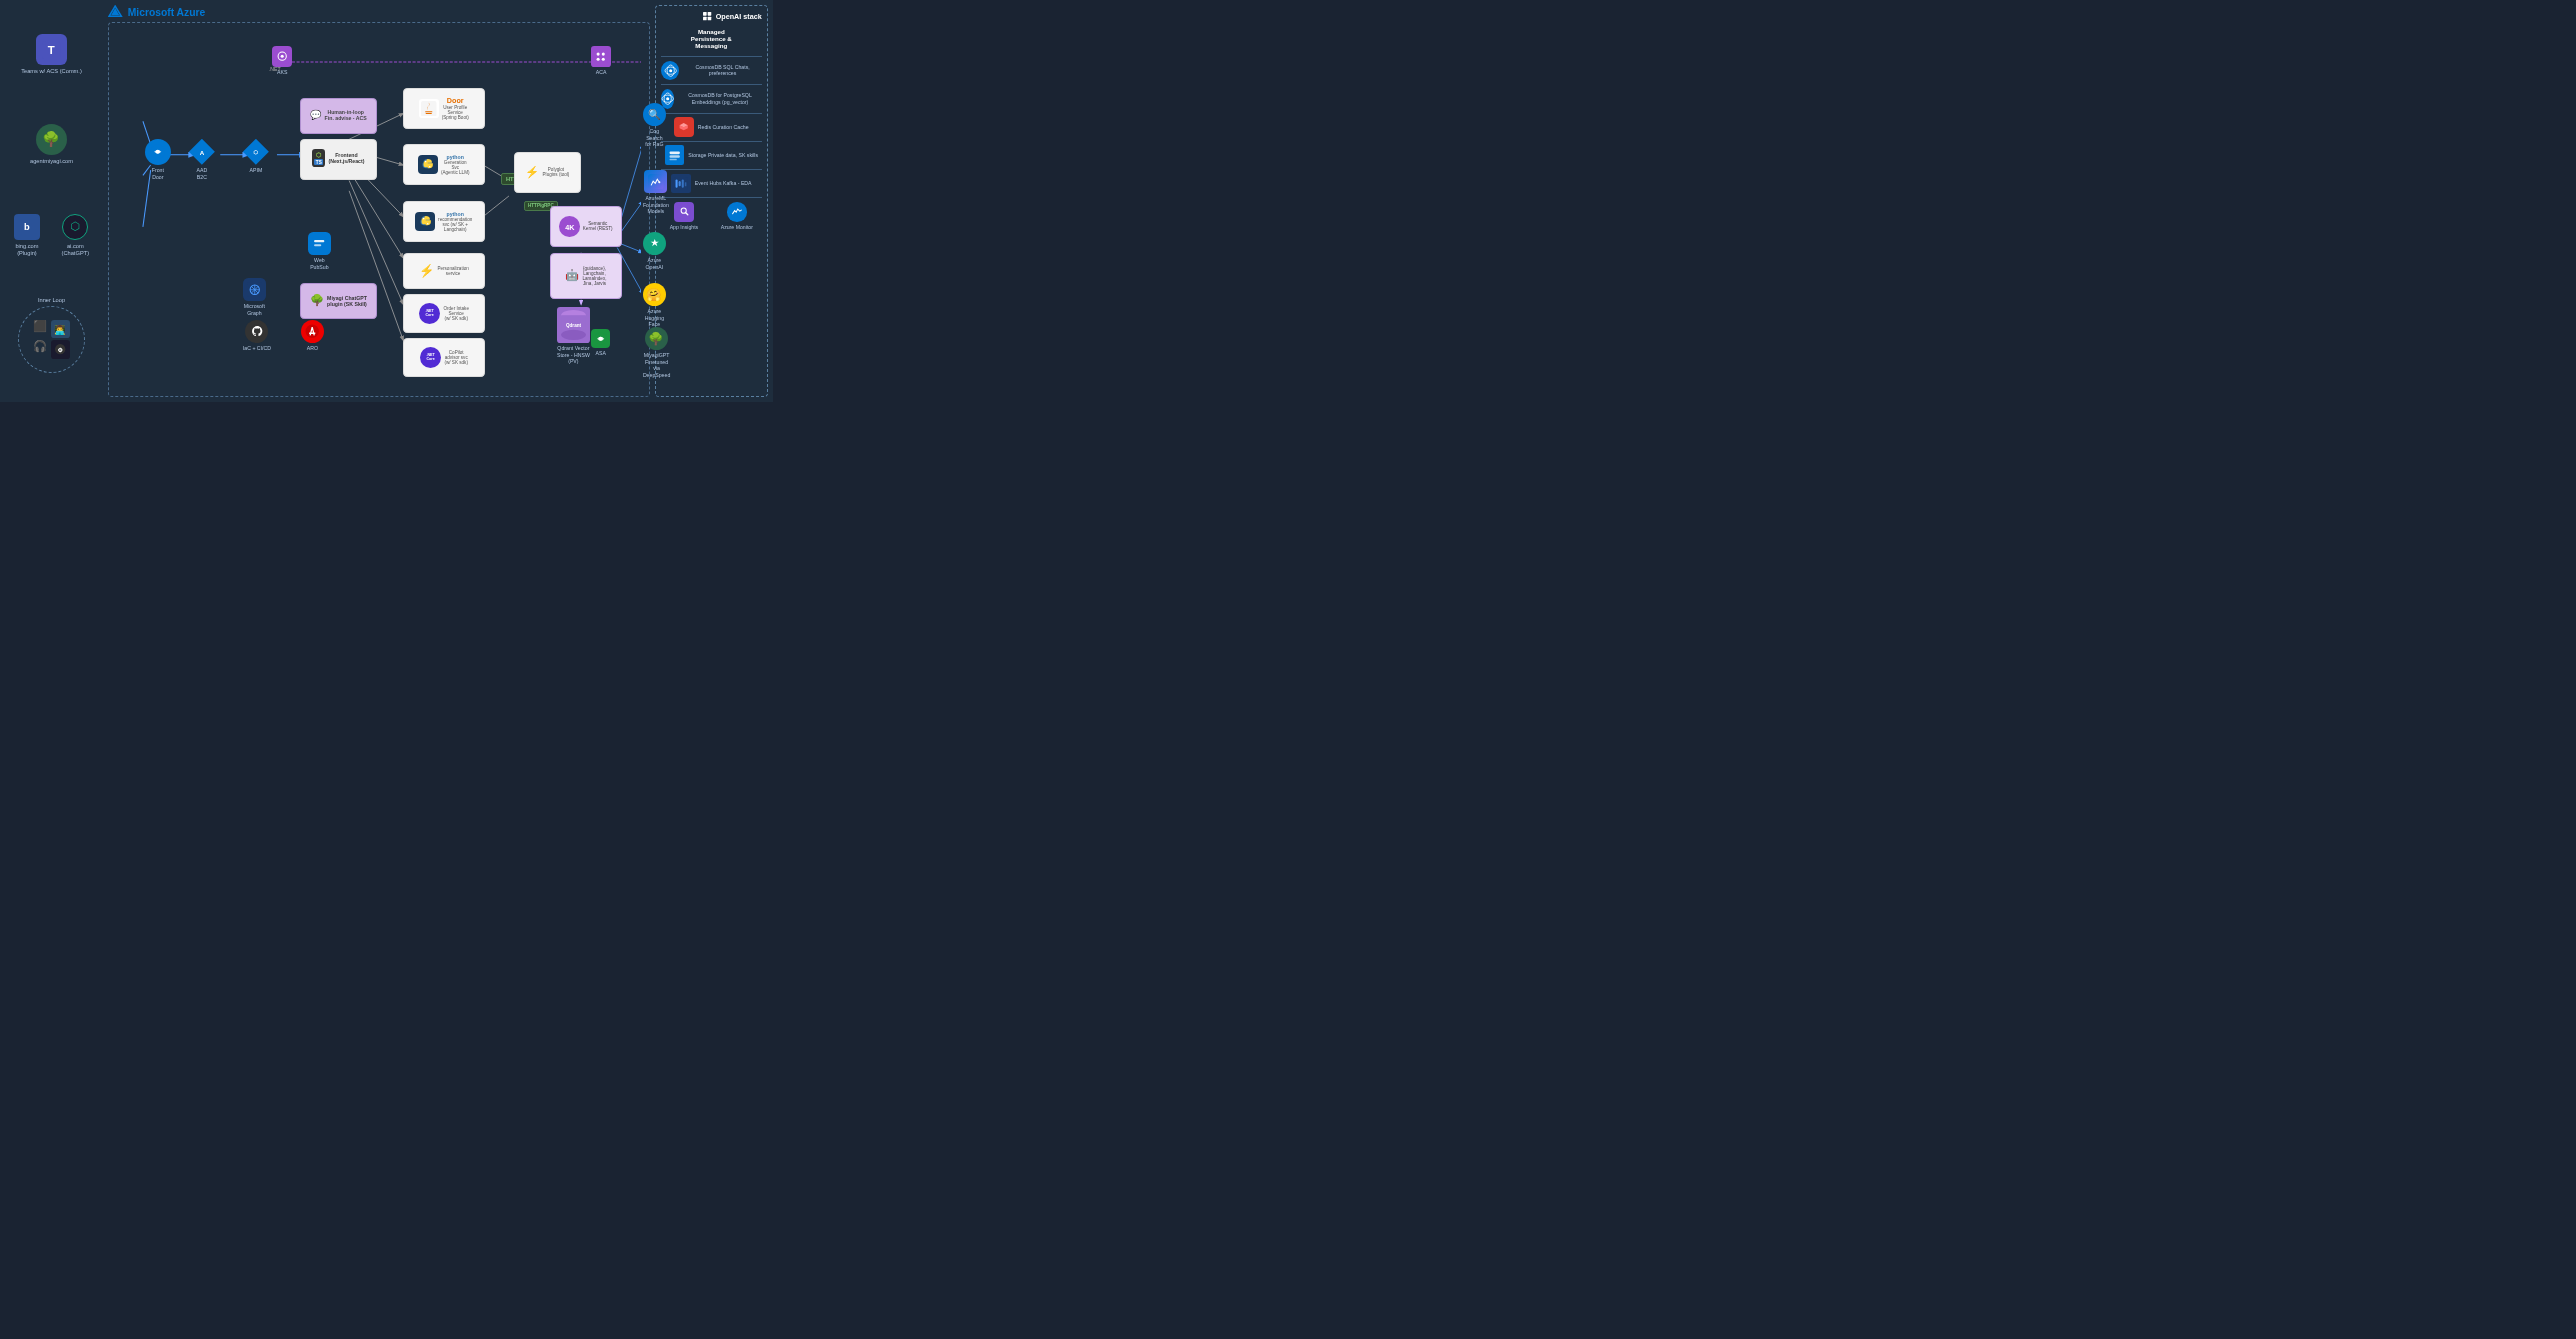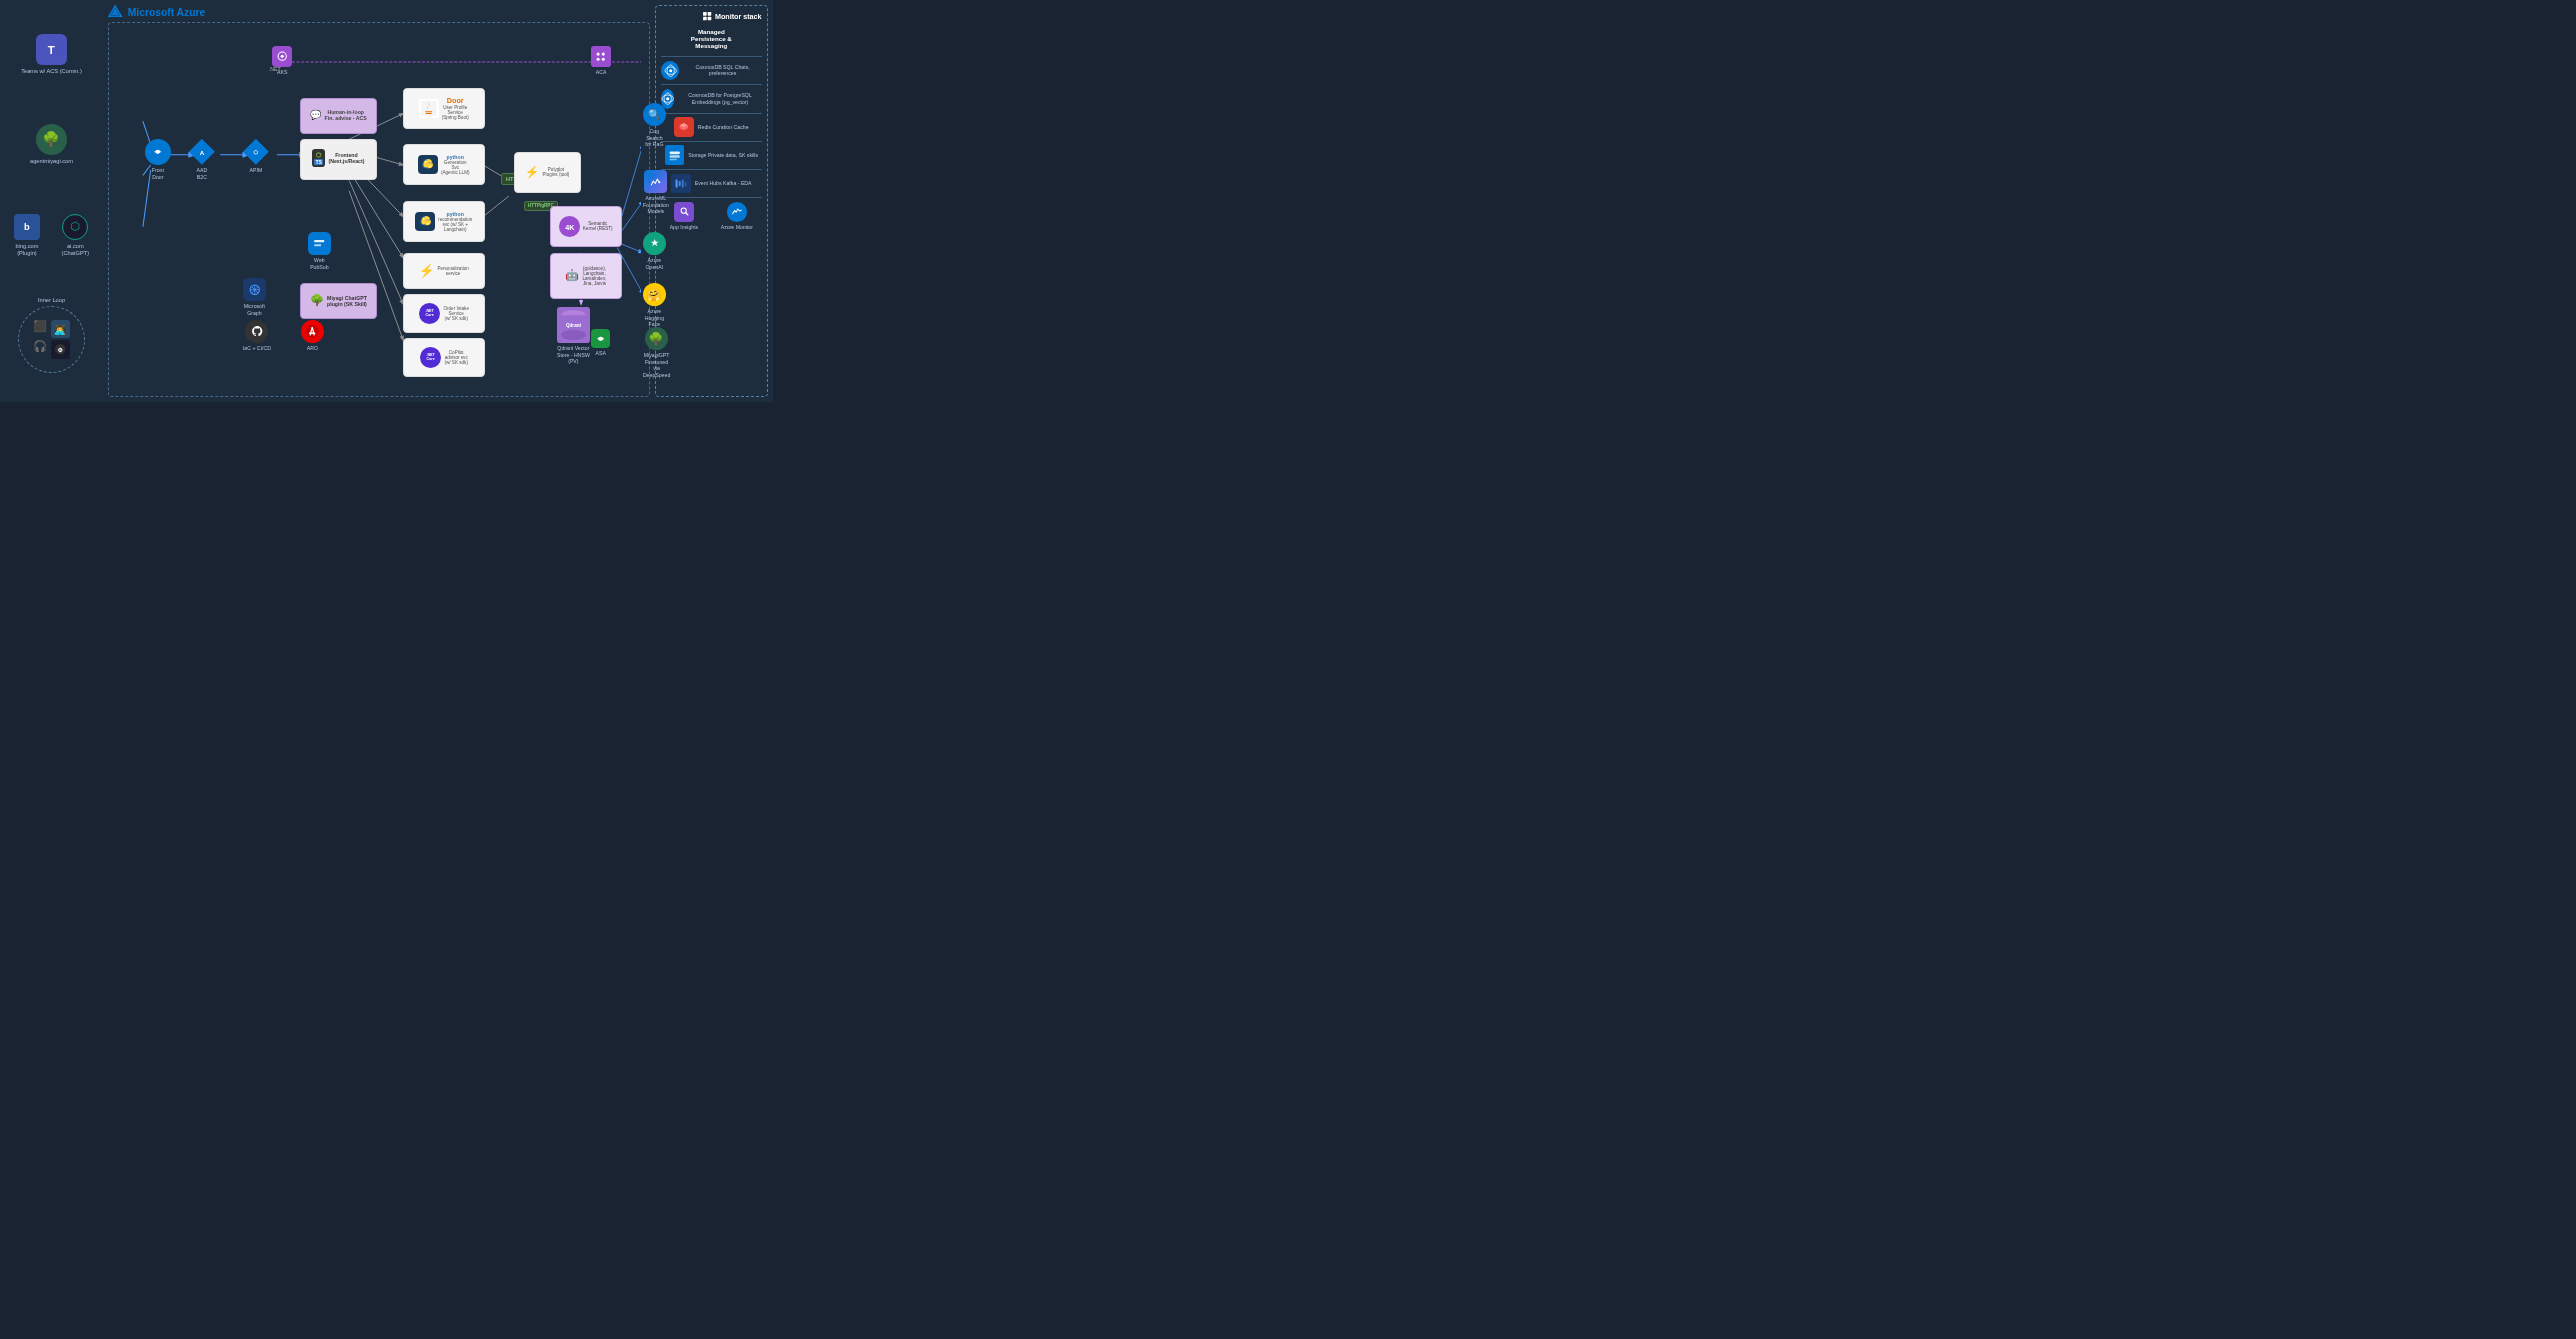--- a/index.html
+++ b/index.html
@@ -1040,21 +1040,21 @@
   <div class="copilot-panel">
 
     <div class="copilot-header">
       <div style="display:flex;align-items:center;justify-content:flex-end;width:100%;gap:3.1px;">
         <svg width="10.3" height="10.3" viewBox="0 0 20 20">
           <rect x="2" y="2" width="7" height="7" rx="1" fill="white"></rect>
           <rect x="11" y="2" width="7" height="7" rx="1" fill="white"></rect>
           <rect x="2" y="11" width="7" height="7" rx="1" fill="white"></rect>
           <rect x="11" y="11" width="7" height="7" rx="1" fill="white"></rect>
         </svg>
-        <span>Monitor stack</span>
+        <span>OpenAI stack</span>
       </div>
     </div>
 
     <div class="section-title">
       Managed<br>Persistence &amp;<br>Messaging
     </div>
 
     <div class="copilot-sep"></div>
 
     <div class="copilot-single">

